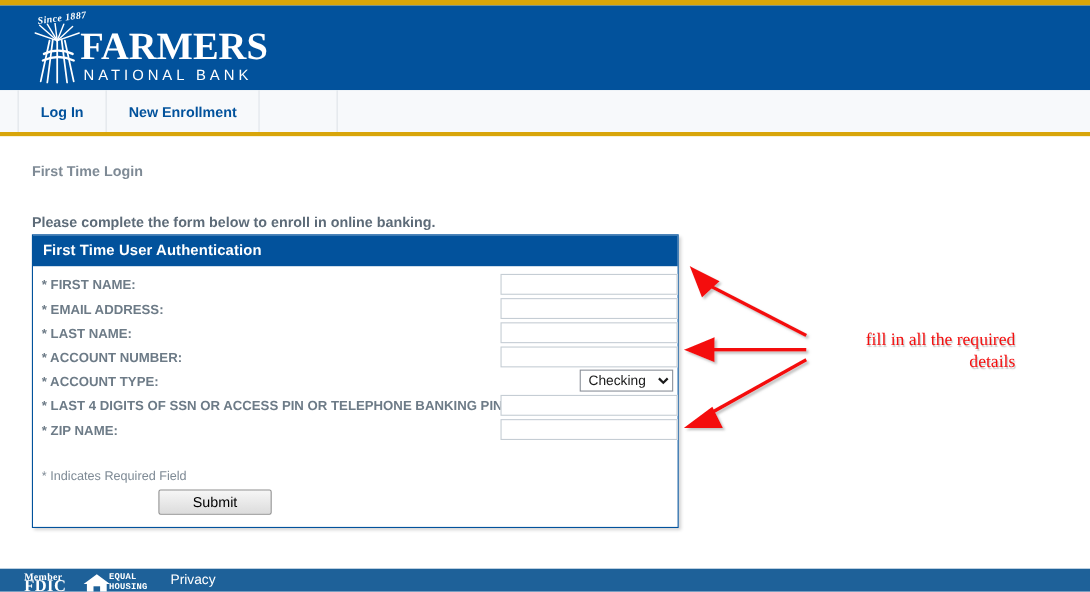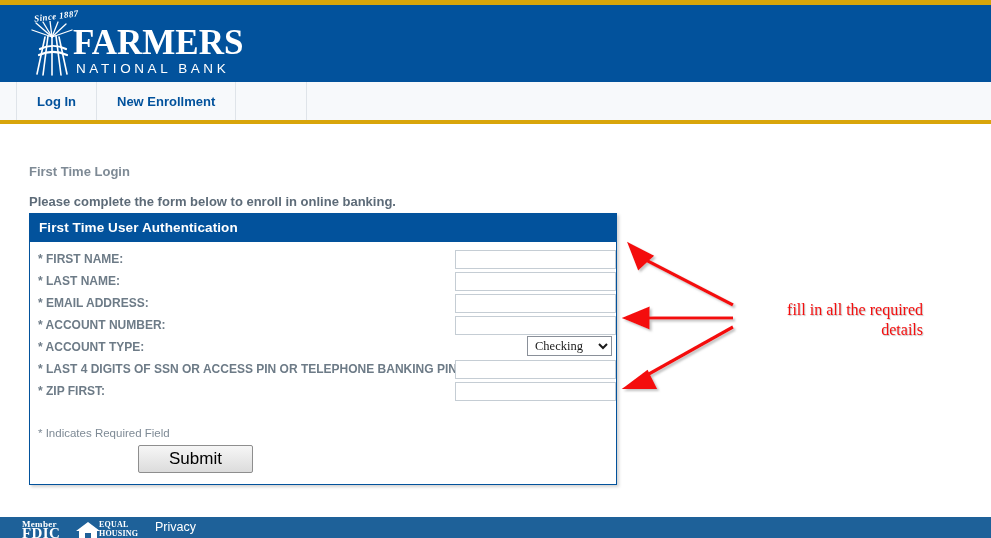--- a/index.html
+++ b/index.html
@@ -120,21 +120,21 @@
 
   
   .content {
     position: absolute;
     left: 0; top: 124px;
     width: 991px; height: 393px;
     background: #ffffff;
   }
   .page-title {
     position: absolute;
-    left: 29px; top: 40px;
+    left: 29px; top: 24px;
     font-size: 13px;
     font-weight: bold;
     color: #7e8a95;
     white-space: nowrap;
   }
   .page-desc {
     position: absolute;
     left: 29px; top: 70px;
     font-size: 13px;
     font-weight: bold;
@@ -193,21 +193,21 @@
     outline: none;
   }
   .row-wrap {
     position: relative;
     height: 22px;
   }
   .sel {
     width: 85px;
     height: 20px;
     font-size: 12.5px;
-    font-family: Liberation Serif, serif;
+    font-family: Liberation Sans, sans-serif;
     border: 1px solid #8a9099;
     background: #ffffff;
     color: #1b1b1b;
     padding-left: 3px;
     position: absolute;
     left: 497px;
     top: 0px;
   }
   .req-note {
     font-size: 11.5px;
@@ -217,21 +217,21 @@
     white-space: nowrap;
   }
   .submit-wrap {
     text-align: center;
     margin-top: 6px;
     padding-bottom: 4px;
     padding-right: 255px;
   }
   .submit-btn {
     font-family: "Liberation Sans", sans-serif;
-    font-size: 17px;
+    font-size: 13px;
     color: #000000;
     padding: 3px 30px;
     background: linear-gradient(#f6f6f6, #dcdcdc);
     border: 1px solid #8e8e8e;
     border-radius: 2px;
     cursor: pointer;
   }
 
   
   .annot-svg {
@@ -271,21 +271,21 @@
   .fdic .m2 { font-size: 15px; font-weight: bold; letter-spacing: 0.4px;}
   .eh-logo {
     position: absolute;
     left: 75px; top: 3px;
     width: 26px; height: 20px;
   }
   .eh-text {
     position: absolute;
     left: 99px; top: 4px;
     color: #ffffff;
-    font-family: Liberation Serif, serif;
+    font-family: Liberation Mono, monospace;
     font-size: 8px;
     font-weight: bold;
     line-height: 8.5px;
     letter-spacing: 0.2px;
   }
   .privacy {
     position: absolute;
     left: 155px; top: 3px;
     color: #ffffff;
     font-size: 12.5px;
@@ -352,30 +352,30 @@
           <div class="form-row">
             <span class="form-label">* FIRST NAME:</span>
           </div>
           <div class="form-field" style="top:1px;">
             <input class="txt" type="text" value="" style="">
           </div>
         </div>
 
         <div class="row-wrap">
           <div class="form-row">
+            <span class="form-label">* EMAIL ADDRESS:</span>
+          </div>
+          <div class="form-field" style="top:1px;">
+            <input class="txt" type="text" value="" style="">
+          </div>
+        </div>
+
+        <div class="row-wrap">
+          <div class="form-row">
             <span class="form-label">* LAST NAME:</span>
-          </div>
-          <div class="form-field" style="top:1px;">
-            <input class="txt" type="text" value="" style="">
-          </div>
-        </div>
-
-        <div class="row-wrap">
-          <div class="form-row">
-            <span class="form-label">* EMAIL ADDRESS:</span>
           </div>
           <div class="form-field" style="top:1px;">
             <input class="txt" type="text" value="" style="">
           </div>
         </div>
 
         <div class="row-wrap">
           <div class="form-row">
             <span class="form-label">* ACCOUNT NUMBER:</span>
           </div>
@@ -398,21 +398,21 @@
           <div class="form-row">
             <span class="form-label">* LAST 4 DIGITS OF SSN OR ACCESS PIN OR TELEPHONE BANKING PIN:</span>
           </div>
           <div class="form-field" style="top:1px;">
             <input class="txt" type="text" value="" style="">
           </div>
         </div>
 
         <div class="row-wrap">
           <div class="form-row">
-            <span class="form-label">* ZIP FIRST:</span>
+            <span class="form-label">* ZIP NAME:</span>
           </div>
           <div class="form-field" style="top:1px;">
             <input class="txt" type="text" value="" style="">
           </div>
         </div>
 
         <div class="req-note">* Indicates Required Field</div>
 
         <div class="submit-wrap">
           <button class="submit-btn">Submit</button>

